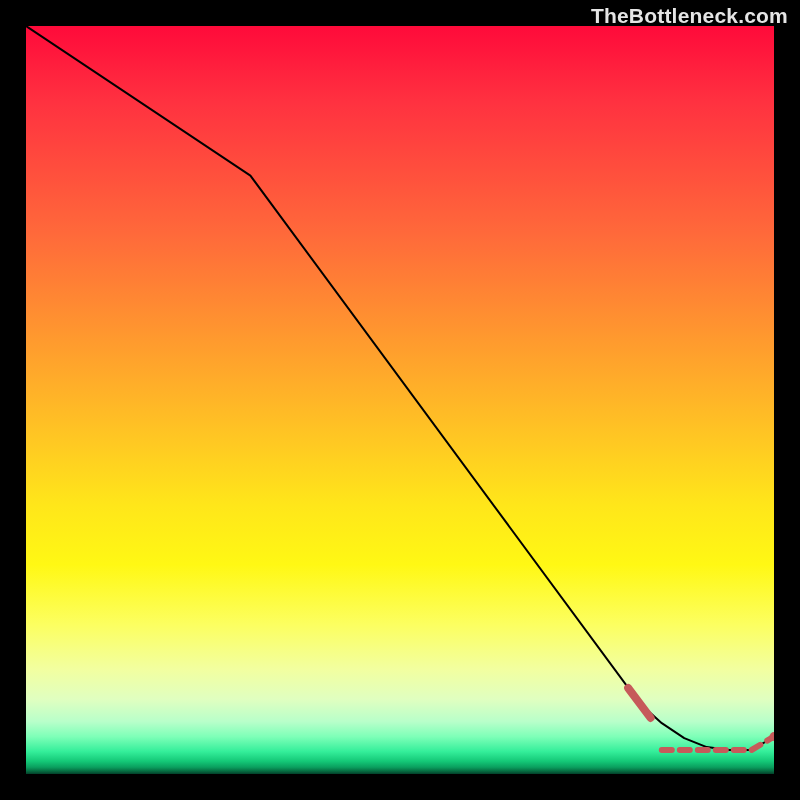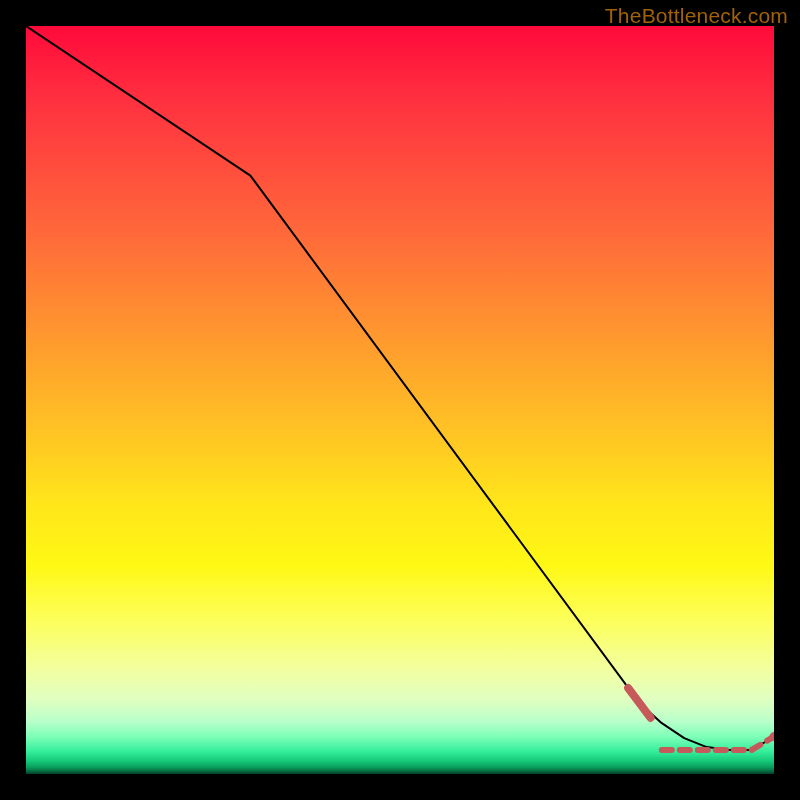--- a/index.html
+++ b/index.html
@@ -49,24 +49,24 @@
     position: absolute;
     left: 0;
     top: 0;
     width: 748px;
     height: 748px;
   }
   .attribution {
     position: absolute;
     top: 4px;
     right: 12px;
-    color: #a16207;
+    color: #e5e5e5;
     font-size: 21px;
     letter-spacing: 0.2px;
-    font-weight: 400;
+    font-weight: 700;
   }
 </style>
 </head>
 <body>
 
 <div class="frame">
 
   <div class="plot-area">
     <svg class="chart" viewBox="0 0 100 100" preserveAspectRatio="none">
       <path id="series-curve" fill="none" stroke="#000000" stroke-width="2" stroke-linecap="round" stroke-linejoin="round" d="M0.000 0.000 L30.000 20.000 L82.000 90.500 L85.000 93.200 L88.000 95.200 L91.000 96.400 L94.000 96.800 L97.000 96.800 L100.000 95.000" vector-effect="non-scaling-stroke" style="stroke-width: 2px;"></path>

